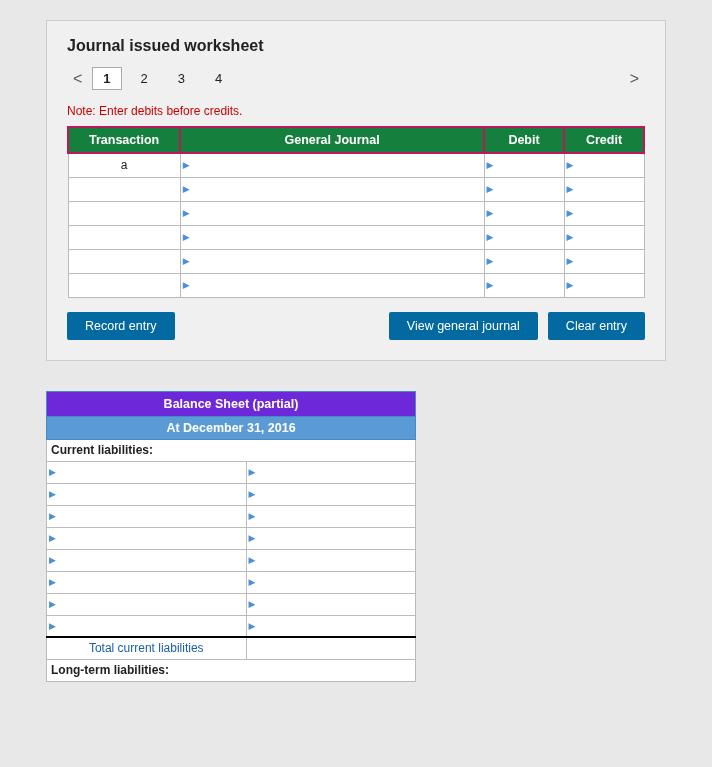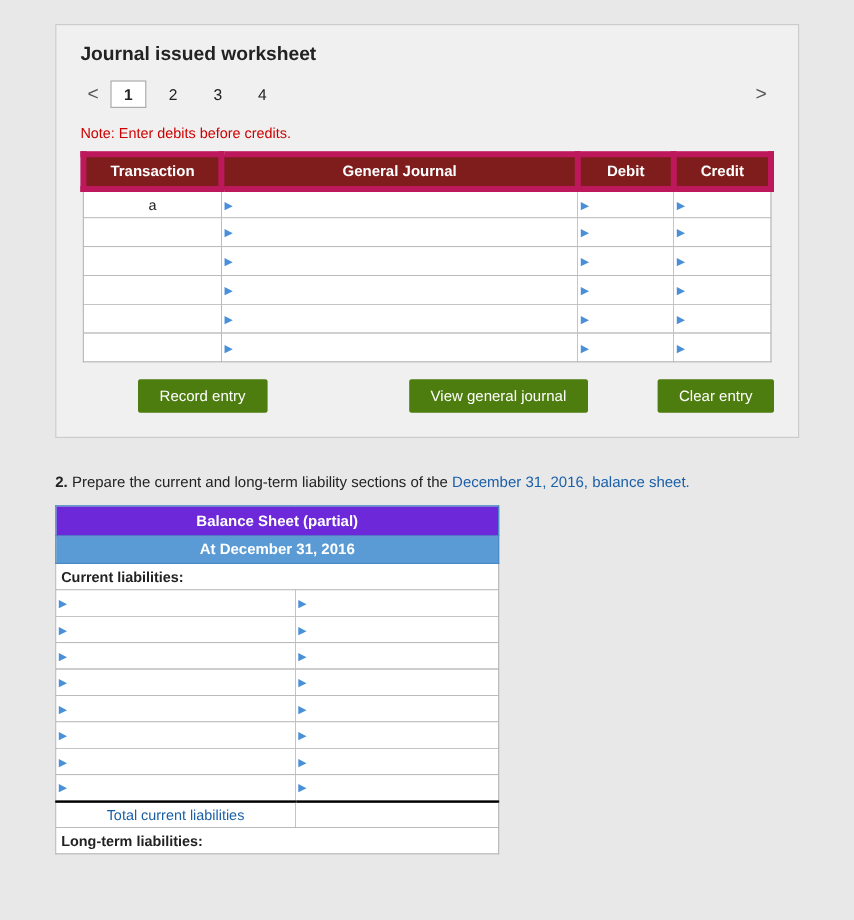--- a/index.html
+++ b/index.html
@@ -77,26 +77,26 @@
       margin-bottom: 8px;
     }
 
     .journal-table {
       width: 100%;
       border-collapse: collapse;
       margin-bottom: 14px;
     }
 
     .journal-table th {
-      background: #7f1d1d;
+      background: #15803d;
       color: #fff;
       text-align: center;
       padding: 5px 20px;
       font-size: 12.5px;
-      border: 5px solid #be185d;
+      border: 2px solid #be185d;
     }
 
     .journal-table th.transaction-col {
       width: 90px;
     }
 
     .journal-table th.journal-col {
       width: auto;
     }
 
@@ -133,28 +133,27 @@
       
     }
 
     .button-row {
       display: flex;
       gap: 10px;
       align-items: center;
     }
 
     .btn-blue {
-      background: #4d7c0f;
+      background: #0369a1;
       color: #fff;
       border: none;
       padding: 7px 18px;
       font-size: 12.5px;
       cursor: pointer;
       border-radius: 2px;
-      margin-left: 48px;
     }
 
     .btn-right {
       margin-left: auto;
     }
 
     
     .part2-container {
       max-width: 620px;
       margin: 0 auto;
@@ -315,25 +314,20 @@
   </table>
 
   <div class="button-row">
     <button class="btn-blue">Record entry</button>
     <button class="btn-blue btn-right">View general journal</button>
     <button class="btn-blue">Clear entry</button>
   </div>
 </div>
 
 <div class="part2-container">
-  <p class="part2-label">
-    <strong>2.</strong>
-    <span> Prepare the current and long-term liability sections of the </span>
-    <span class="highlight">December 31, 2016, balance sheet.</span>
-  </p>
 
   <table class="balance-sheet-table">
     <thead>
       <tr>
         <th class="header-row1" colspan="2">Balance Sheet (partial)</th>
       </tr>
       <tr>
         <th class="header-row2" colspan="2">At December 31, 2016</th>
       </tr>
     </thead>

